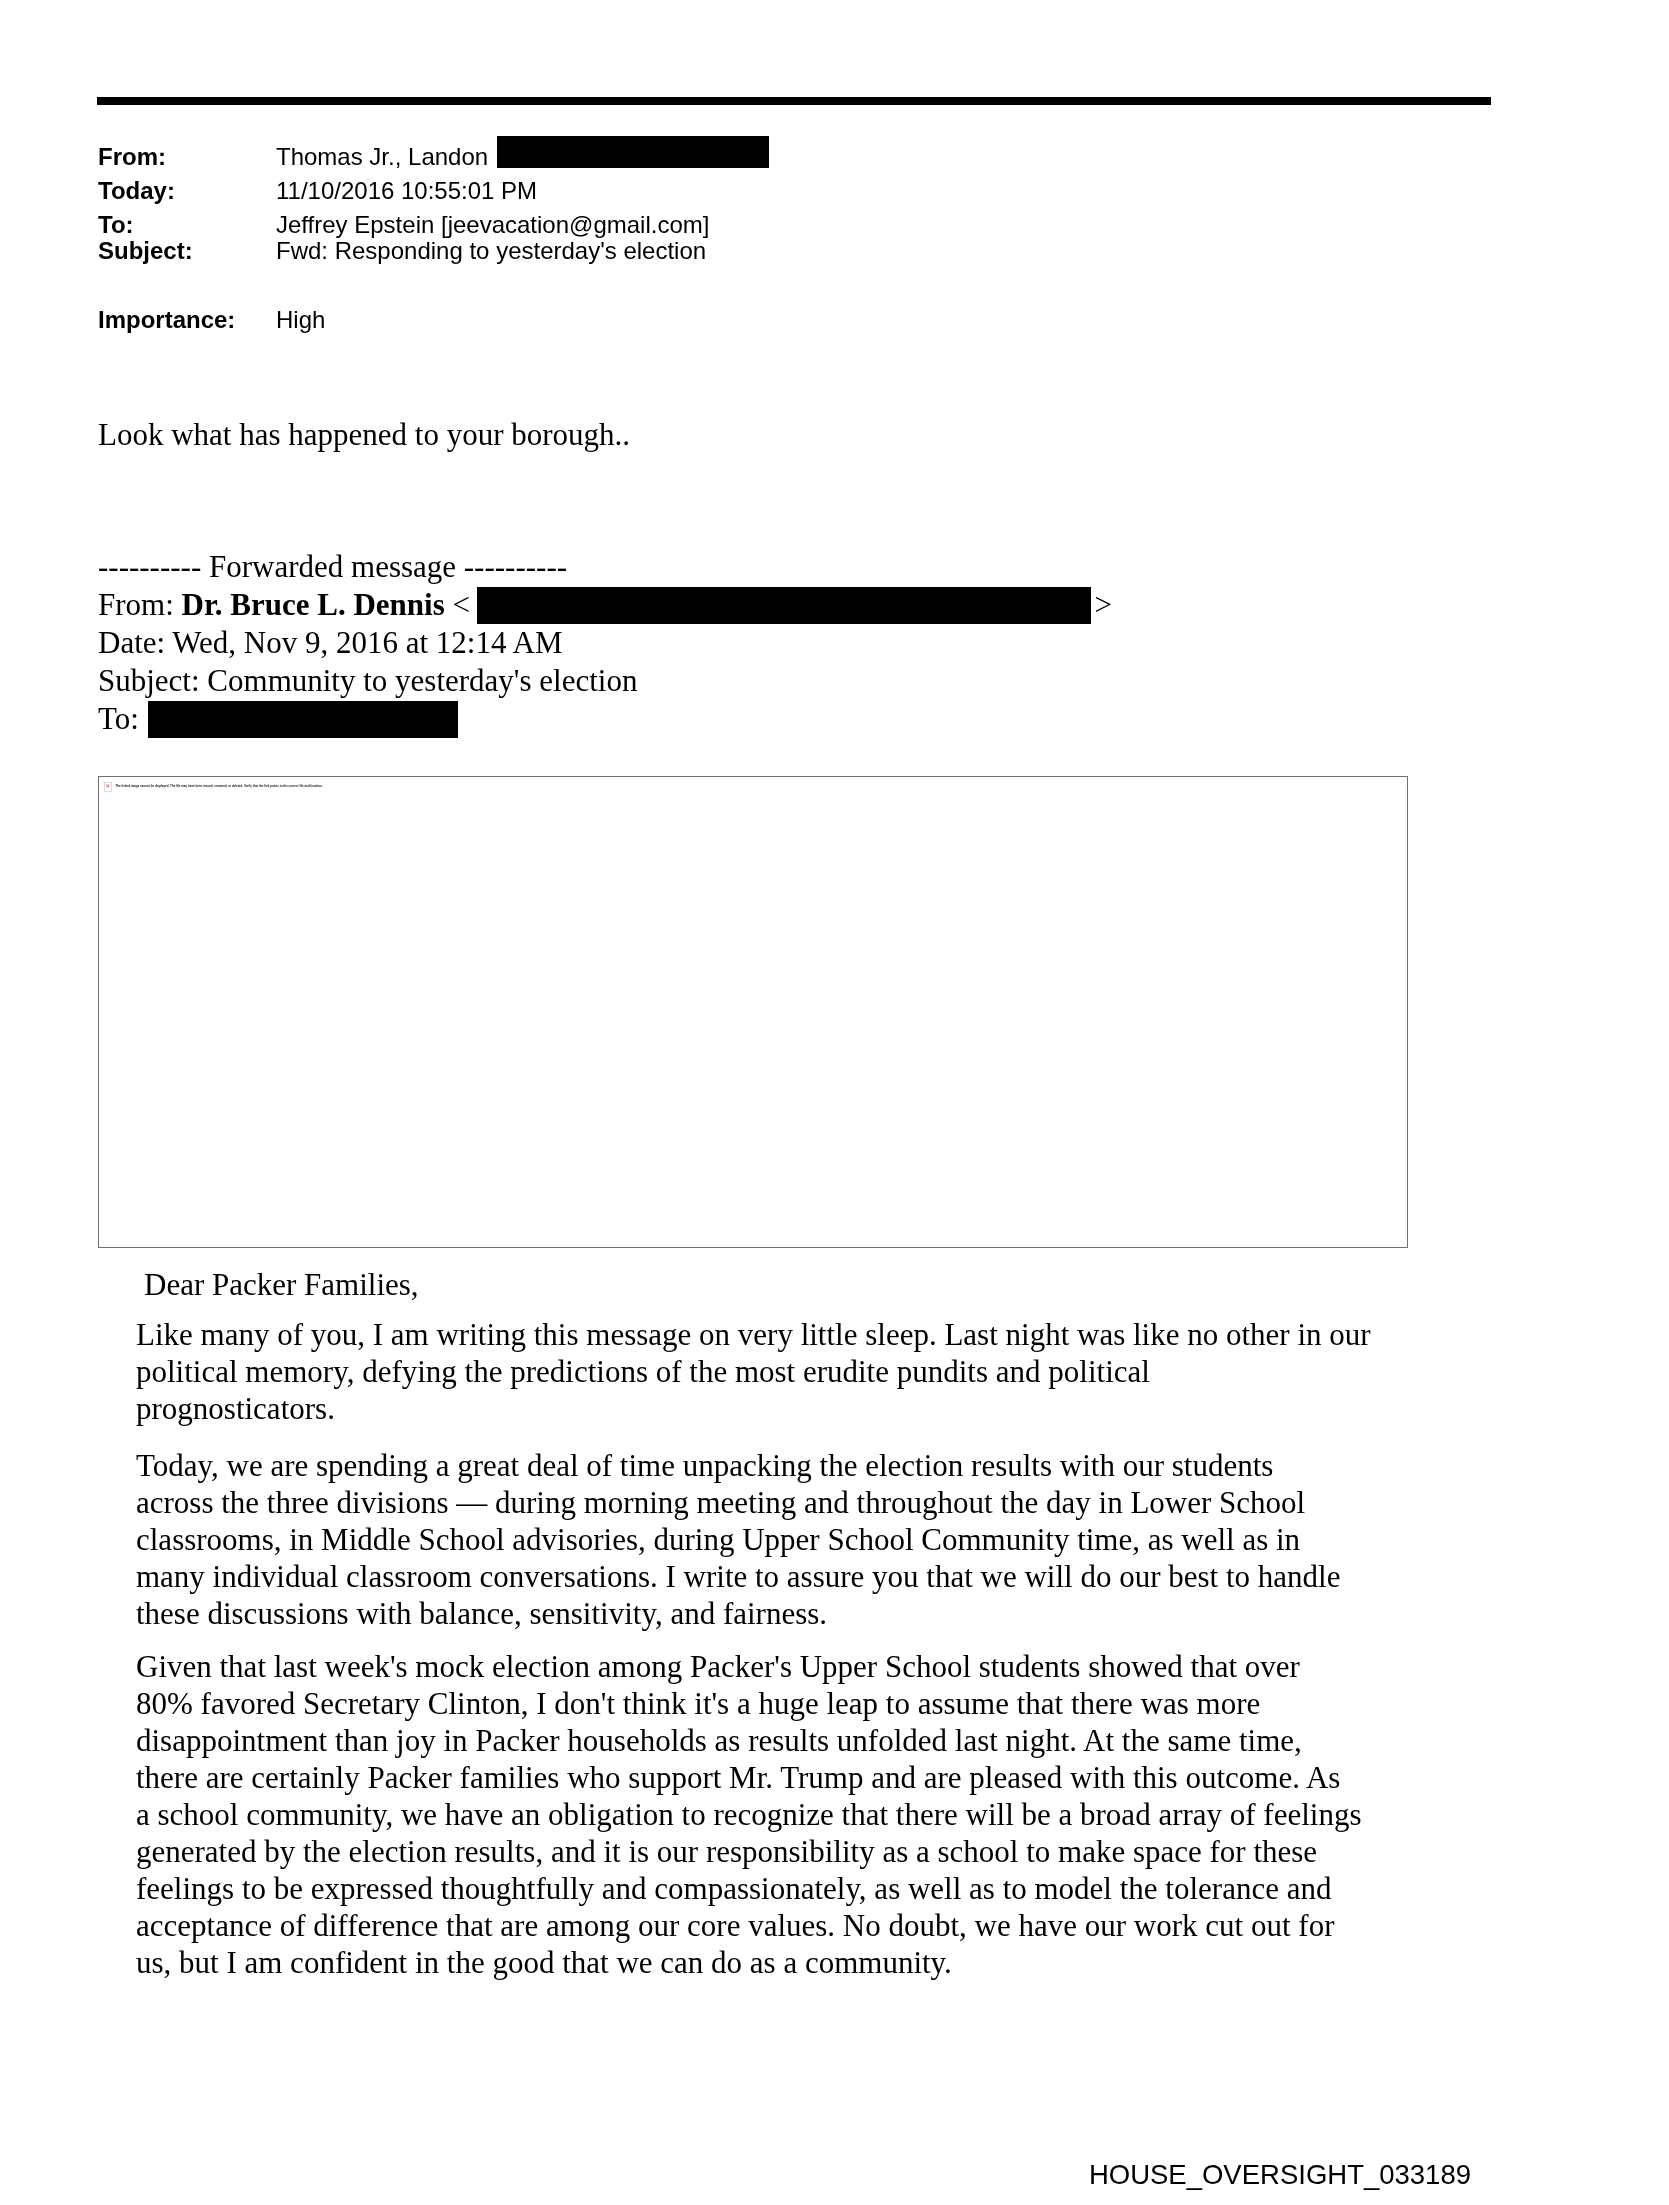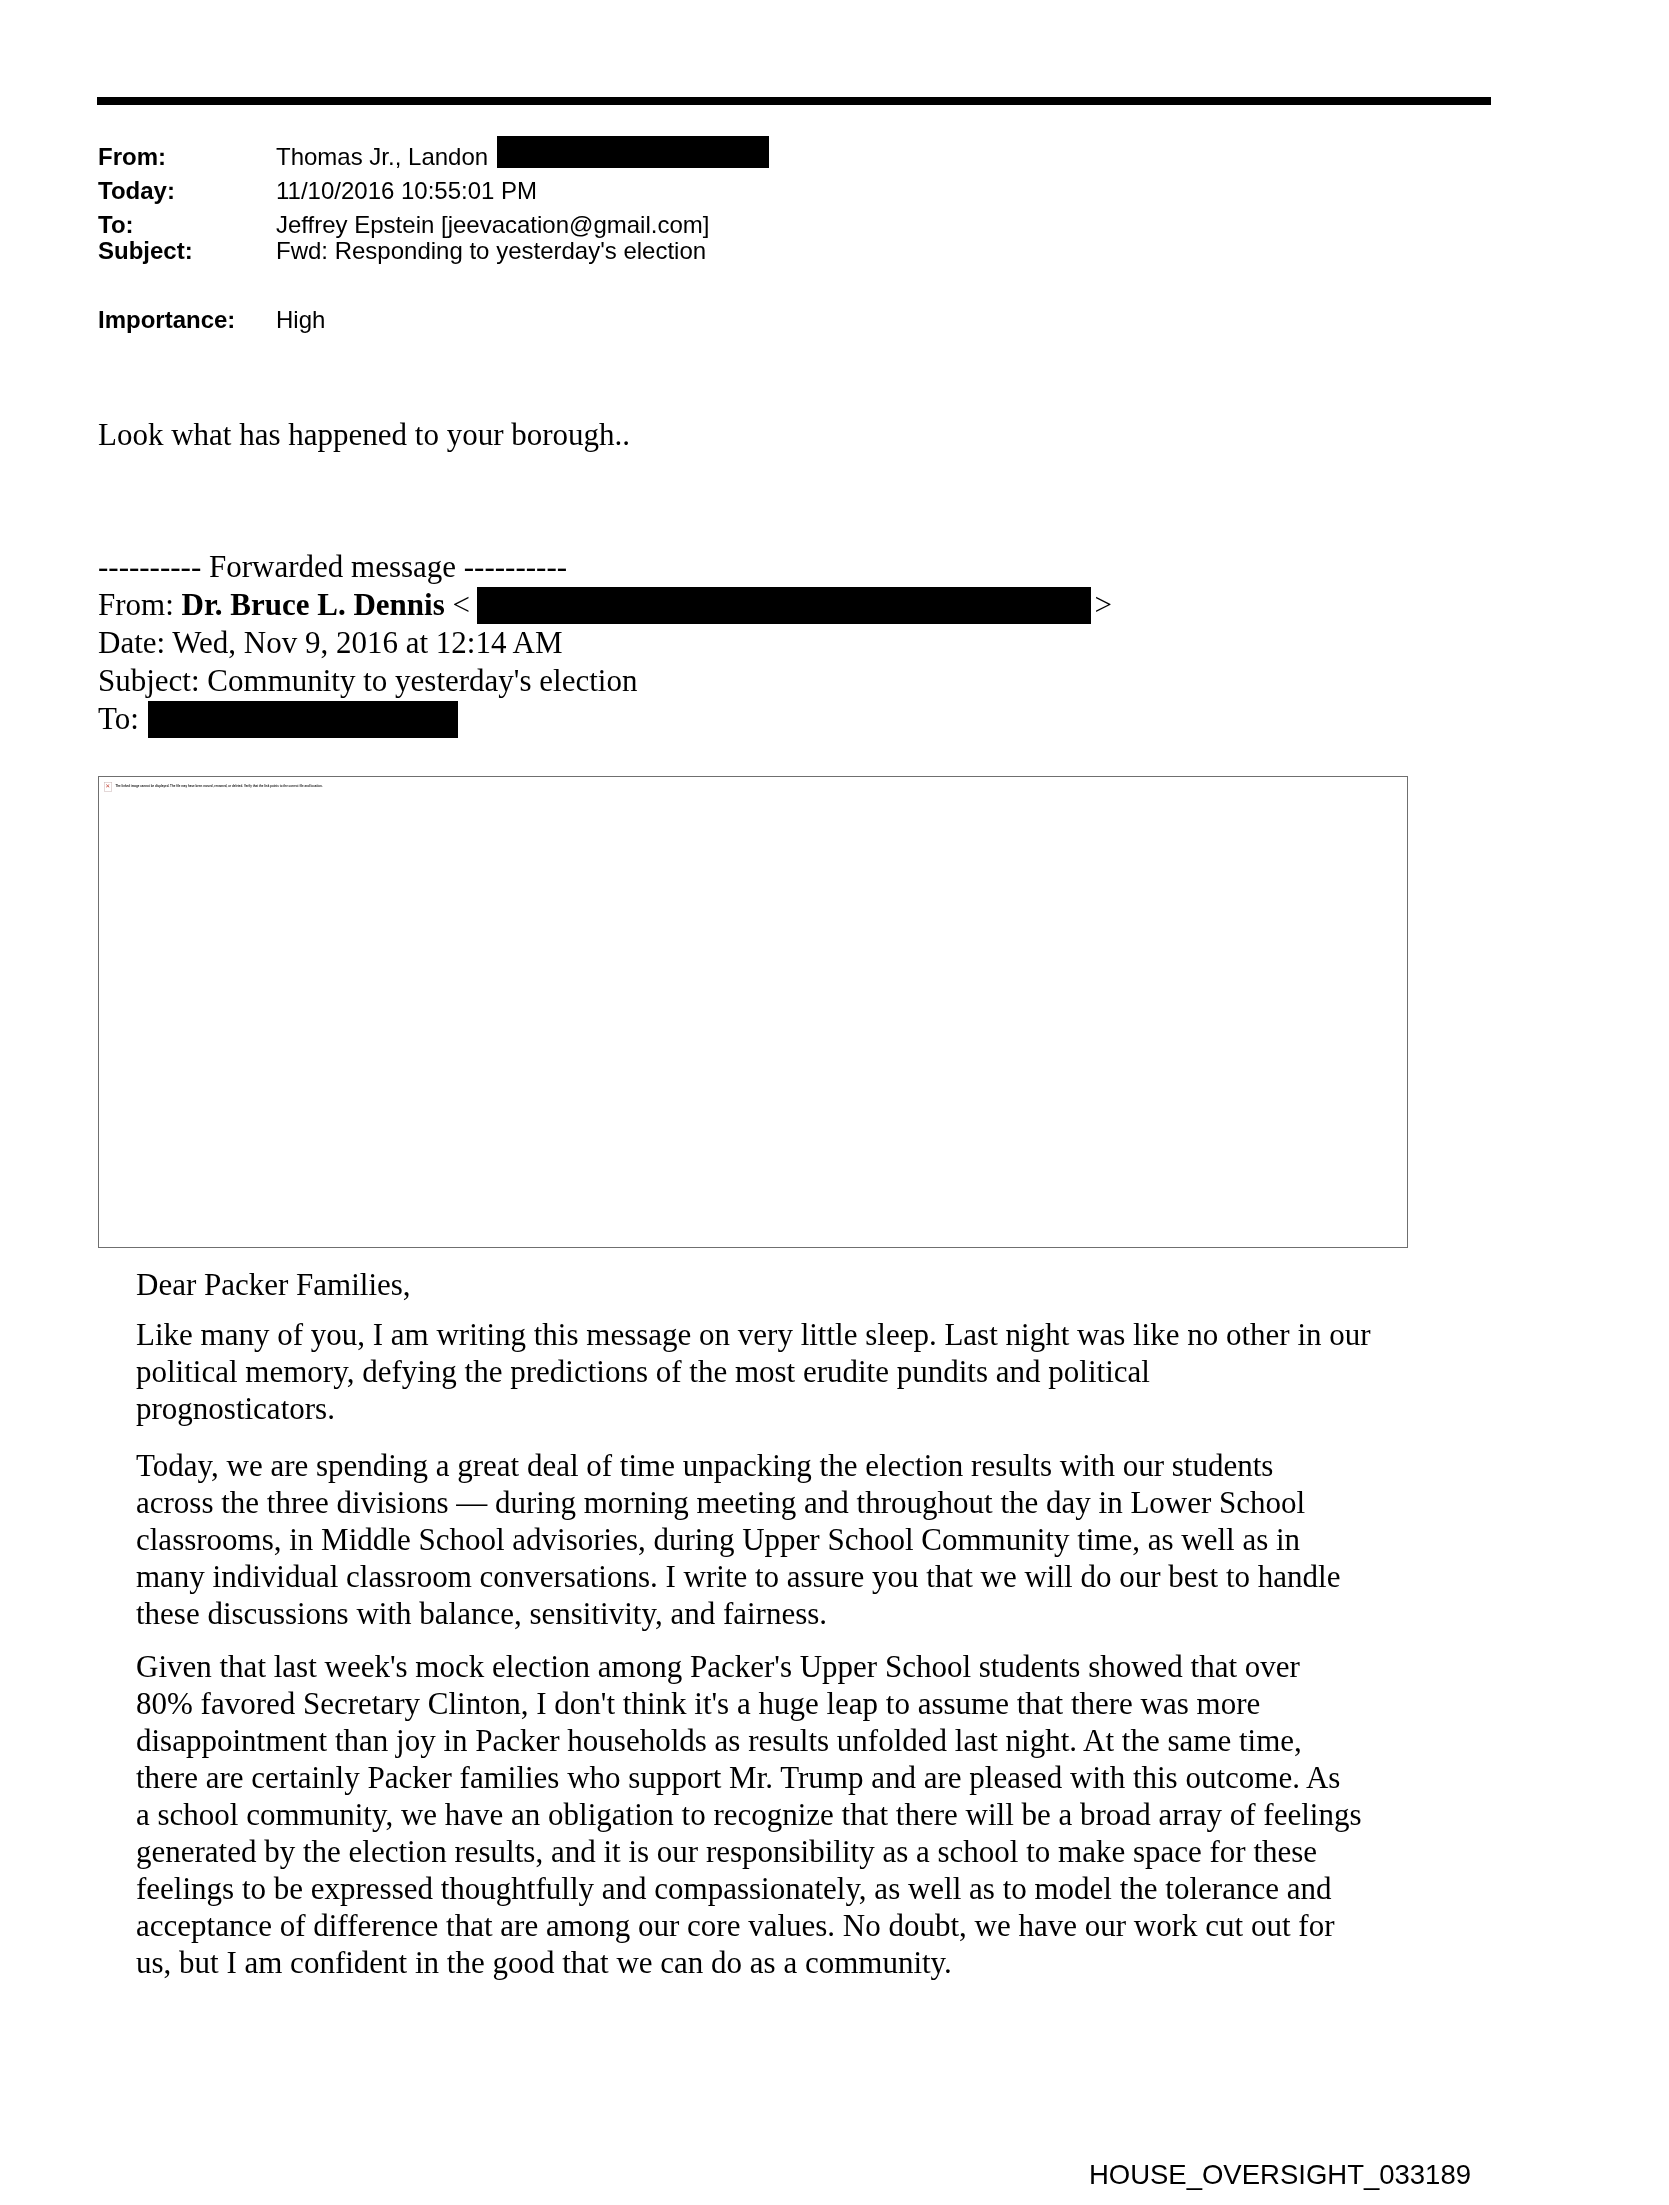--- a/index.html
+++ b/index.html
@@ -78,21 +78,21 @@
   }
 
   
   .body-block {
     left: 136px;
     width: 1460px;
     font-size: 31px;
     line-height: 37px;
     white-space: pre-line;
   }
-  .salutation { top: 1266px; }
+  .salutation { top: 1266px; margin-left: 8px; }
   .para-1 { top: 1316px; }
   .para-2 { top: 1447px; }
   .para-3 { top: 1648px; }
 
   
   .footer {
     right: 20px; top: 2159px;
     font-family: "Liberation Sans", sans-serif;
     font-size: 27.5px;
     white-space: nowrap;

